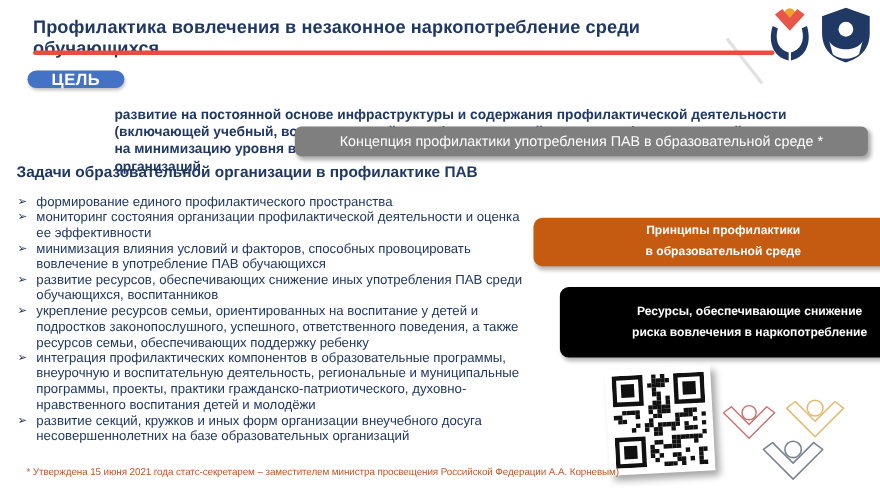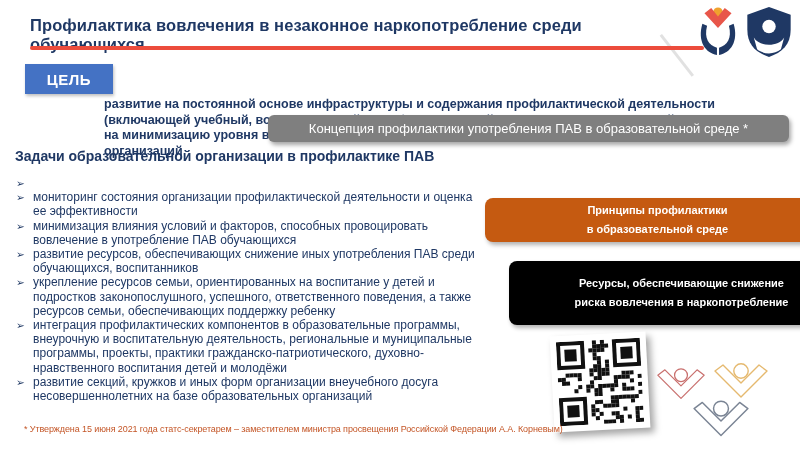--- a/index.html
+++ b/index.html
@@ -20,21 +20,21 @@
     left:30px;top:46px;width:674px;height:4px;background:#EC4C3C;border-radius:2px;
   }
   .swoosh{
     left:662px;top:34px;width:52px;height:2.5px;background:#d9d9d9;
     transform:rotate(52deg);transform-origin:left top;opacity:.8;
   }
   .brand{left:695px;top:6px;display:flex;gap:4px;align-items:flex-start;}
 
   
   .goal-chip{
-    left:25px;top:64px;width:88px;height:30px;background:#4472C4;border-radius:0;
+    left:25px;top:64px;width:88px;height:16px;background:#4472C4;border-radius:13px;
     color:#fff;font-weight:bold;font-size:15px;display:flex;align-items:center;justify-content:center;
     box-shadow:1px 2px 3px rgba(0,0,0,.25);letter-spacing:.5px;text-align:right;
   }
   .goal-text{
     left:104px;top:57px;width:660px;
     font-size:12.5px;line-height:15.5px;font-weight:600;color:#1F3864;
     white-space:pre-line;
     margin-top:40px;
   }
 
@@ -117,20 +117,21 @@
 <div class="abs goal-text">развитие на постоянной основе инфраструктуры и содержания профилактической деятельности
 (включающей учебный, воспитательный и профилактический компоненты), направленной
 на минимизацию уровня вовлеченности в употребление ПАВ обучающихся образовательных организаций</div>
 
 <div class="abs concept-banner">Концепция профилактики употребления ПАВ в образовательной среде *</div>
 
 <div class="abs tasks-heading">Задачи образовательной организации в профилактике ПАВ</div>
 <ul class="abs tasks-list">
   <li>
       <span class="marker">➢</span>
+      <span>формирование единого профилактического пространства</span>
     </li>
   <li>
       <span class="marker">➢</span>
       <span>мониторинг состояния организации профилактической деятельности и оценка ее эффективности</span>
     </li>
   <li>
       <span class="marker">➢</span>
       <span>минимизация влияния условий и факторов, способных провоцировать вовлечение в употребление ПАВ обучающихся</span>
     </li>
   <li>

